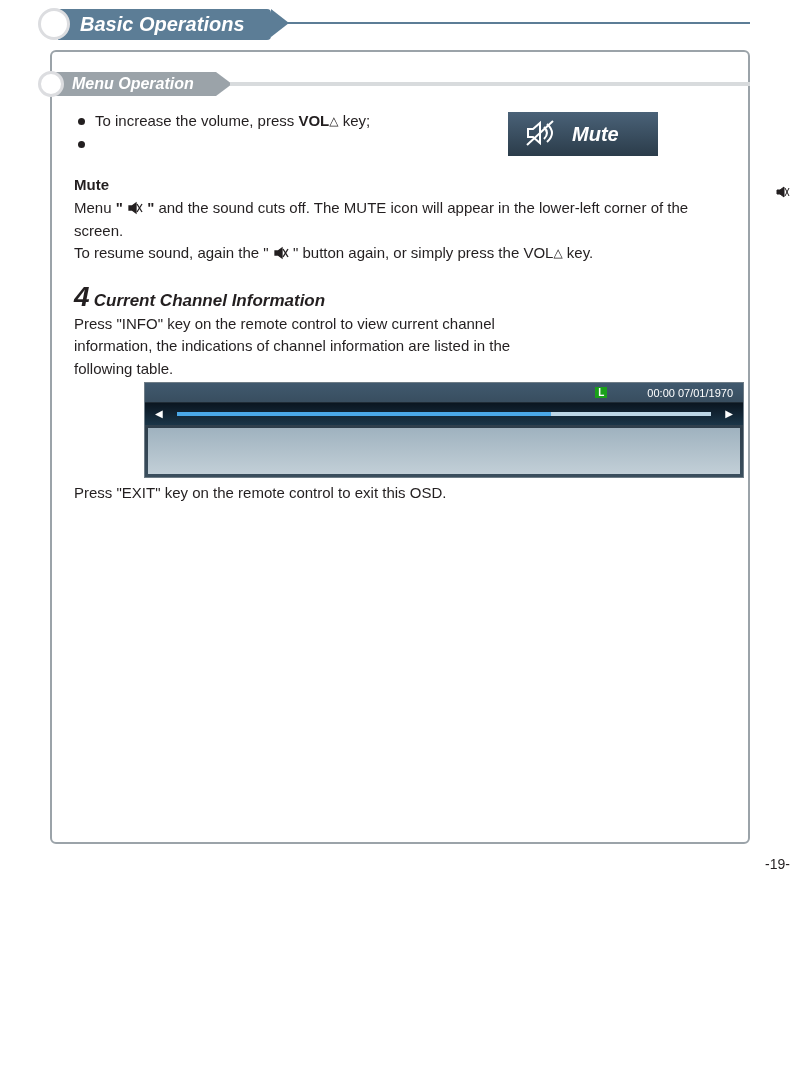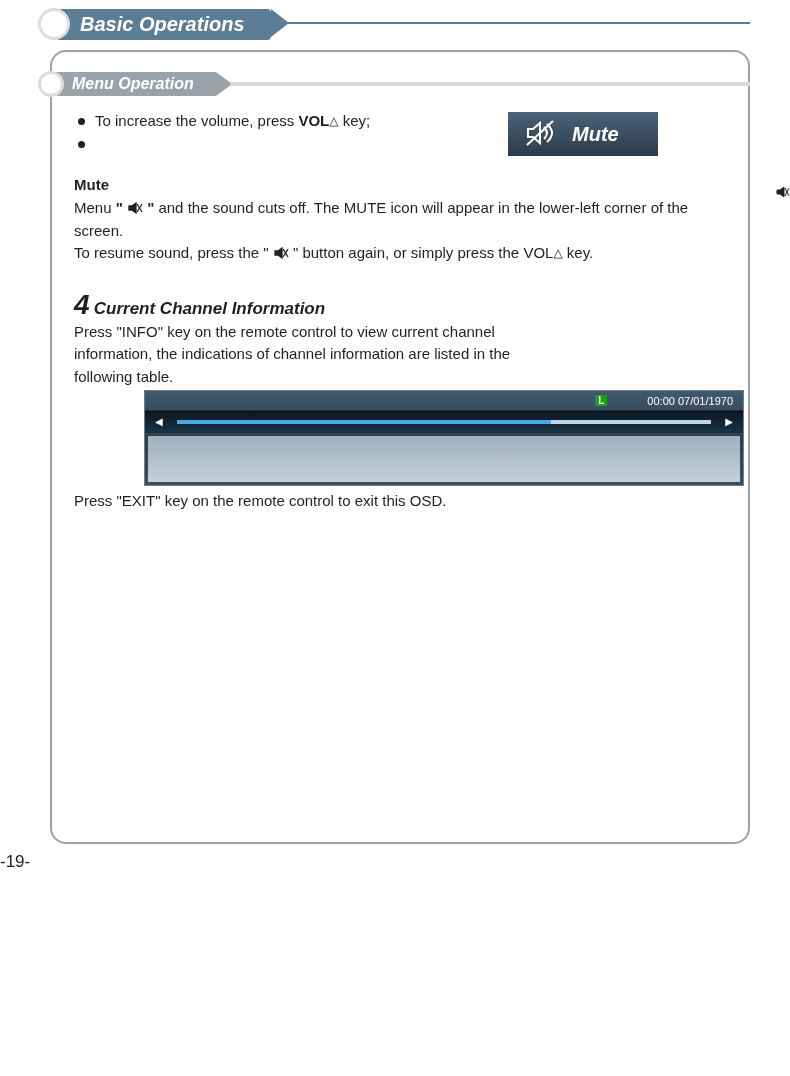--- a/index.html
+++ b/index.html
@@ -108,21 +108,21 @@
     background: #d8dbdd;
   }
   
   .main-frame {
     position: absolute;
     top: 50px;
     left: 50px;
     right: 40px;
     bottom: 40px;
     border: 2px solid #9ba3a9;
-    border-radius: 16px;
+    border-radius: 6px;
   }
   .content {
     position: absolute;
     top: 60px;
     left: 22px;
     right: 22px;
     font-size: 15px;
     color: #231f20;
   }
   .bullet-row {
@@ -174,21 +174,21 @@
     width: 14px;
     height: 14px;
   }
   .margin-icon svg{width:14px;height:14px;}
   .sec-heading {
     font-weight: bold;
     margin-top: 28px;
     margin-bottom: 4px;
   }
   .body-text { line-height: 1.5; }
-  .step-row { margin-top: 24px; }
+  .step-row { margin-top: 16px; }
   .step-num {
     font-size: 28px;
     font-weight: bold;
     font-style: italic;
     display: inline;
   }
   .step-title {
     font-size: 17px;
     font-weight: bold;
     font-style: italic;
@@ -237,22 +237,22 @@
   .arrow-r{ right:10px;}
   .info-body {
     height: 46px;
     background: linear-gradient(180deg,#9fb2bf,#c2cfd7);
     margin:3px;
   }
   .footer {
     position: absolute;
     bottom: 12px;
     left: 0; right: 0;
-    text-align: left;
-    font-size: 17px;
+    text-align: right;
+    font-size: 14px;
     color: #231f20;
   }
 </style>
 </head>
 <body>
 
 <div class="page">
 
   <div class="section-tab">
     <div class="circle"></div>
@@ -294,21 +294,21 @@
       <div class="body-text">
         <span>Menu </span><span class="bold">" </span><span class="mute-icon-sm"><svg viewBox="0 0 16 14">
               <g fill="none" stroke="#231f20" stroke-width="1.3">
                 <path d="M2 5 h3 l4 -3 v10 l-4 -3 h-3 z" fill="#231f20"></path>
                 <line x1="10" y1="3" x2="15" y2="11"></line>
                 <line x1="15" y1="3" x2="10" y2="11"></line>
               </g>
             </svg></span><span class="bold"> "</span><span> and the sound cuts off. The MUTE icon will appear in the lower-left corner of the screen.</span>
       </div>
       <div class="body-text">
-        <span>To resume sound, press the " </span><span class="mute-icon-sm"><svg viewBox="0 0 16 14">
+        <span>To resume sound, again the " </span><span class="mute-icon-sm"><svg viewBox="0 0 16 14">
               <g fill="none" stroke="#231f20" stroke-width="1.3">
                 <path d="M2 5 h3 l4 -3 v10 l-4 -3 h-3 z" fill="#231f20"></path>
                 <line x1="10" y1="3" x2="15" y2="11"></line>
                 <line x1="15" y1="3" x2="10" y2="11"></line>
               </g>
             </svg></span><span> " button again, or simply press the VOL</span><span class="tri-up">△</span><span> key.</span>
       </div>
 
       <div class="step-row">
         <span class="step-num">4</span>

